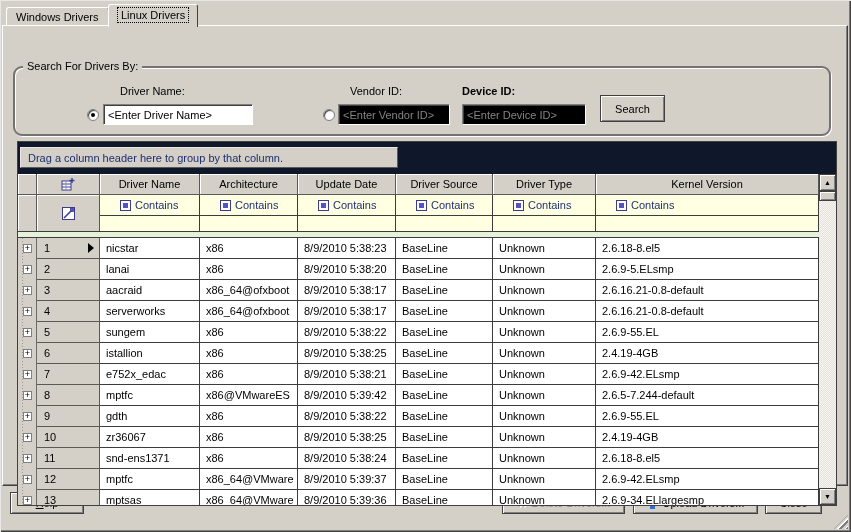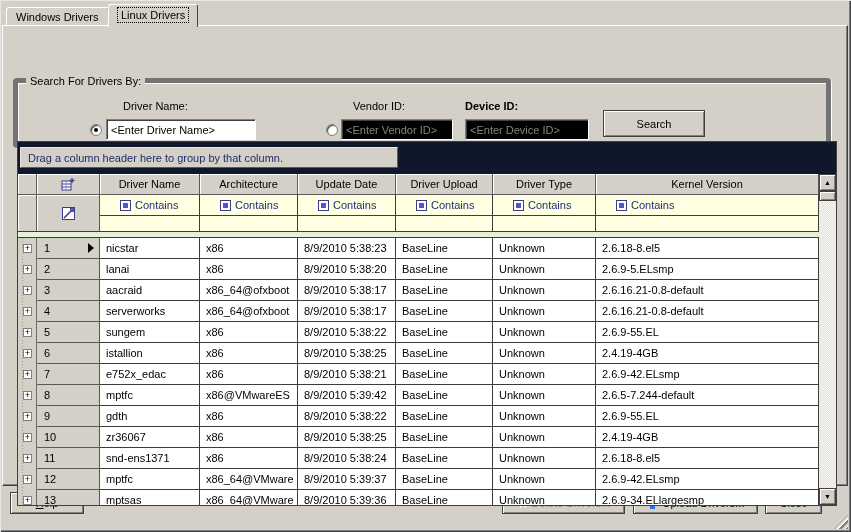--- a/index.html
+++ b/index.html
@@ -30,24 +30,23 @@
   .pane {
     position:absolute; left:2px; top:25px; width:846px; height:461px;
     background:#D4D0C8;
     border:1px solid; border-color:#FFFFFF #404040 #404040 #FFFFFF;
     box-shadow: inset -1px -1px 0 #808080;
     z-index:2;
   }
   
   .groupbox {
     position:absolute; left:10px; top:40px; width:818px; height:70px;
-    border:5px solid #737373;
+    border:2px solid #737373;
     box-shadow:1px 1px 0 #fff, inset 1px 1px 0 #fff;
-    border-radius:4px;
-    margin-top:12px;
+    border-radius:9px;
   }
   .groupbox-label { position:absolute; left:8px; top:-8px; background:#D4D0C8; padding:0 4px; }
   .fld-label { position:absolute; top:17px; }
   .lbl-drivername { left:105px; }
   .lbl-vendorid { left:335px; }
   .lbl-deviceid { left:447px;font-weight:bold; }
   .radio {
     position:absolute; top:41px; width:12px; height:12px; border-radius:50%;
     background:#fff; border:1px solid #808080;
     box-shadow: inset 1px 1px 1px #404040;
@@ -69,21 +68,21 @@
   .t-vendor { left:323px; width:112px; }
   .t-device { left:447px; width:124px; }
   .btn {
     position:absolute; background:#D4D0C8;
     border:1px solid #404040;
     box-shadow: inset 1px 1px 0 #FFFFFF, inset -1px -1px 0 #808080;
     text-align:center; font-family:"Liberation Sans", sans-serif; font-size:11px;
     display:flex; align-items:center; justify-content:center; gap:5px;
     cursor:default;
   }
-  .btn-search { left:585px; top:27px; width:102px; height:27px; }
+  .btn-search { left:585px; top:27px; width:65px; height:27px; }
   .btn-showall { left:704px; top:27px; width:110px; height:27px; }
   
   .grid {
     position:absolute; left:14px; top:115px; width:820px; height:365px;
     border:1px solid #404040; background:#D4D0C8; overflow:hidden;
   }
   .group-panel { position:relative; height:32px; background:#0f172a; }
   .group-hint {
     position:absolute; left:2px; top:5px; width:378px; height:21px;
     background:#D4D0C8; color:#1F2D6E; line-height:20px; padding-left:7px;
@@ -226,21 +225,21 @@
             <line x1="1" y1="6" x2="10" y2="6" stroke="#3C3C8F"></line>
             <line x1="1" y1="9" x2="10" y2="9" stroke="#3C3C8F"></line>
             <line x1="5" y1="3" x2="5" y2="12" stroke="#8f8fc0"></line>
             <line x1="11" y1="0" x2="11" y2="5" stroke="#3C3C8F" stroke-width="1.4"></line>
             <line x1="8.5" y1="2.5" x2="13.5" y2="2.5" stroke="#3C3C8F" stroke-width="1.4"></line>
           </svg>
         </div>
         <div class="hc w-name">Driver Name</div>
         <div class="hc w-arch">Architecture</div>
         <div class="hc w-date">Update Date</div>
-        <div class="hc w-source">Driver Upload</div>
+        <div class="hc w-source">Driver Source</div>
         <div class="hc w-type">Driver Type</div>
         <div class="hc w-kernel">Kernel Version</div>
       </div>
 
       <div class="filter-area">
         <div class="f-ind w-gutter"></div>
         <div class="f-ind w-num">
           <svg width="13" height="13" viewBox="0 0 13 13">
             <rect x="0.5" y="0.5" width="12" height="12" fill="#fff" stroke="#3C3C8F"></rect>
             <line x1="2" y1="11" x2="10" y2="3" stroke="#3C3C8F" stroke-width="1.6"></line>

